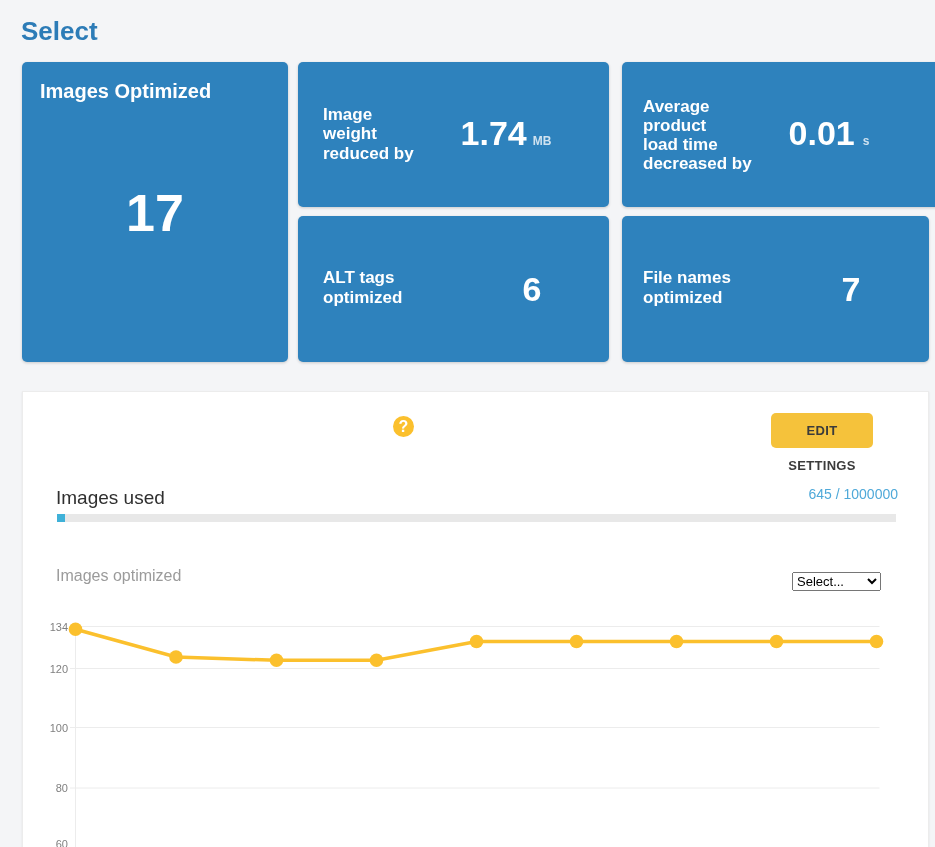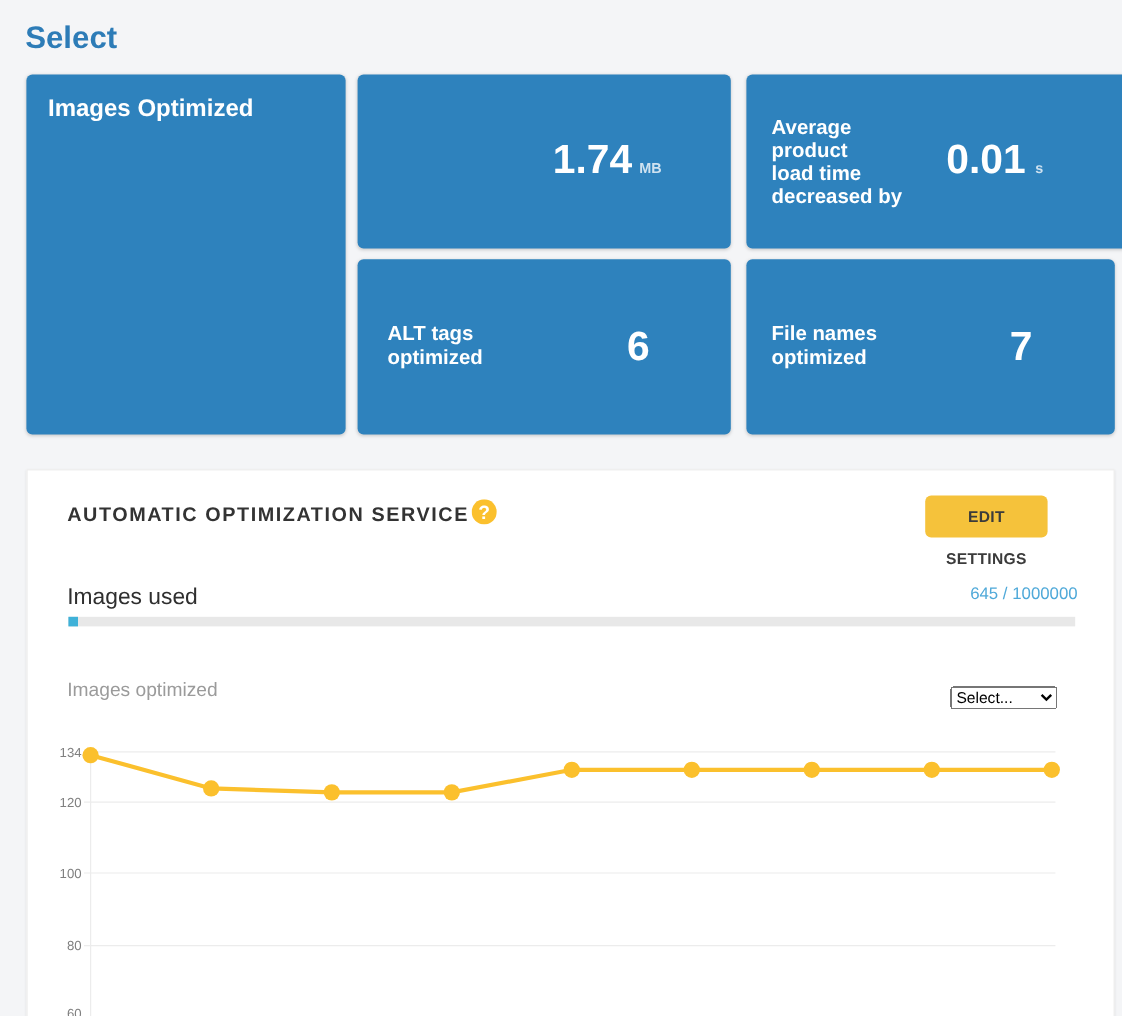--- a/index.html
+++ b/index.html
@@ -18,23 +18,25 @@
   .pfill{position:absolute;left:0;top:0;width:8px;height:8px;background:#3fb1d8;}
   .ioptim{position:absolute;left:33px;top:175px;font-size:16px;color:#9b9b9b;}
   select.sel{position:absolute;left:769px;top:180px;width:89px;height:19px;font-size:13px;font-family:"Liberation Sans",sans-serif;}
 </style>
 </head>
 <body>
 <h1 class="title">Select</h1>
 
 <div class="card" style="left:22px;top:62px;width:266px;height:300px;">
   <div class="lbl" style="left:18px;top:18px;font-size:20px;">Images Optimized</div>
+  <div class="num" style="position:absolute;left:0;width:266px;top:121px;text-align:center;font-size:52px;">17</div>
 </div>
 
 <div class="card" style="left:298px;top:62px;width:311px;height:145px;">
+  <div class="lbl" style="left:25px;top:43px;font-size:17px;line-height:19.3px;">Image<br>weight<br>reduced by</div>
   <div style="position:absolute;left:208px;top:52px;transform:translateX(-50%);white-space:nowrap;">
     <span class="num" style="font-size:34px;">1.74</span><span class="num" style="font-size:12px;color:#cfe2f0;margin-left:6px;">MB</span>
   </div>
 </div>
 
 <div class="card" style="left:622px;top:62px;width:321px;height:145px;">
   <div class="lbl" style="left:21px;top:34.5px;font-size:17px;line-height:19.1px;">Average<br>product<br>load time<br>decreased by</div>
   <div style="position:absolute;left:207px;top:52px;transform:translateX(-50%);white-space:nowrap;">
     <span class="num" style="font-size:34px;">0.01</span><span class="num" style="font-size:12px;color:#cfe2f0;margin-left:8px;">s</span>
   </div>
@@ -44,21 +46,20 @@
   <div class="lbl" style="left:25px;top:52px;font-size:17px;line-height:19.5px;">ALT tags<br>optimized</div>
   <div class="num" style="position:absolute;left:234px;top:54px;transform:translateX(-50%);font-size:34px;">6</div>
 </div>
 
 <div class="card" style="left:622px;top:216px;width:307px;height:146px;">
   <div class="lbl" style="left:21px;top:52px;font-size:17px;line-height:19.5px;">File names<br>optimized</div>
   <div class="num" style="position:absolute;left:229px;top:54px;transform:translateX(-50%);font-size:34px;">7</div>
 </div>
 
 <div class="panel">
-  <div class="ptitle">AUTOMATIC OPTIMIZATION SERVICE</div>
   <svg style="position:absolute;left:370px;top:24px;" width="21" height="21" viewBox="0 0 21 21">
     <circle cx="10.5" cy="10.5" r="10.5" fill="#fbc02d"></circle>
     <text x="10.5" y="16.1" text-anchor="middle" font-family="Liberation Sans" font-size="16" font-weight="bold" fill="#ffffff">?</text>
   </svg>
   <div class="btn">EDIT SETTINGS</div>
   <div class="iused">Images used</div>
   <div class="quota">645 / 1000000</div>
   <div class="pbar">
       <div class="pfill"></div>
     </div>

